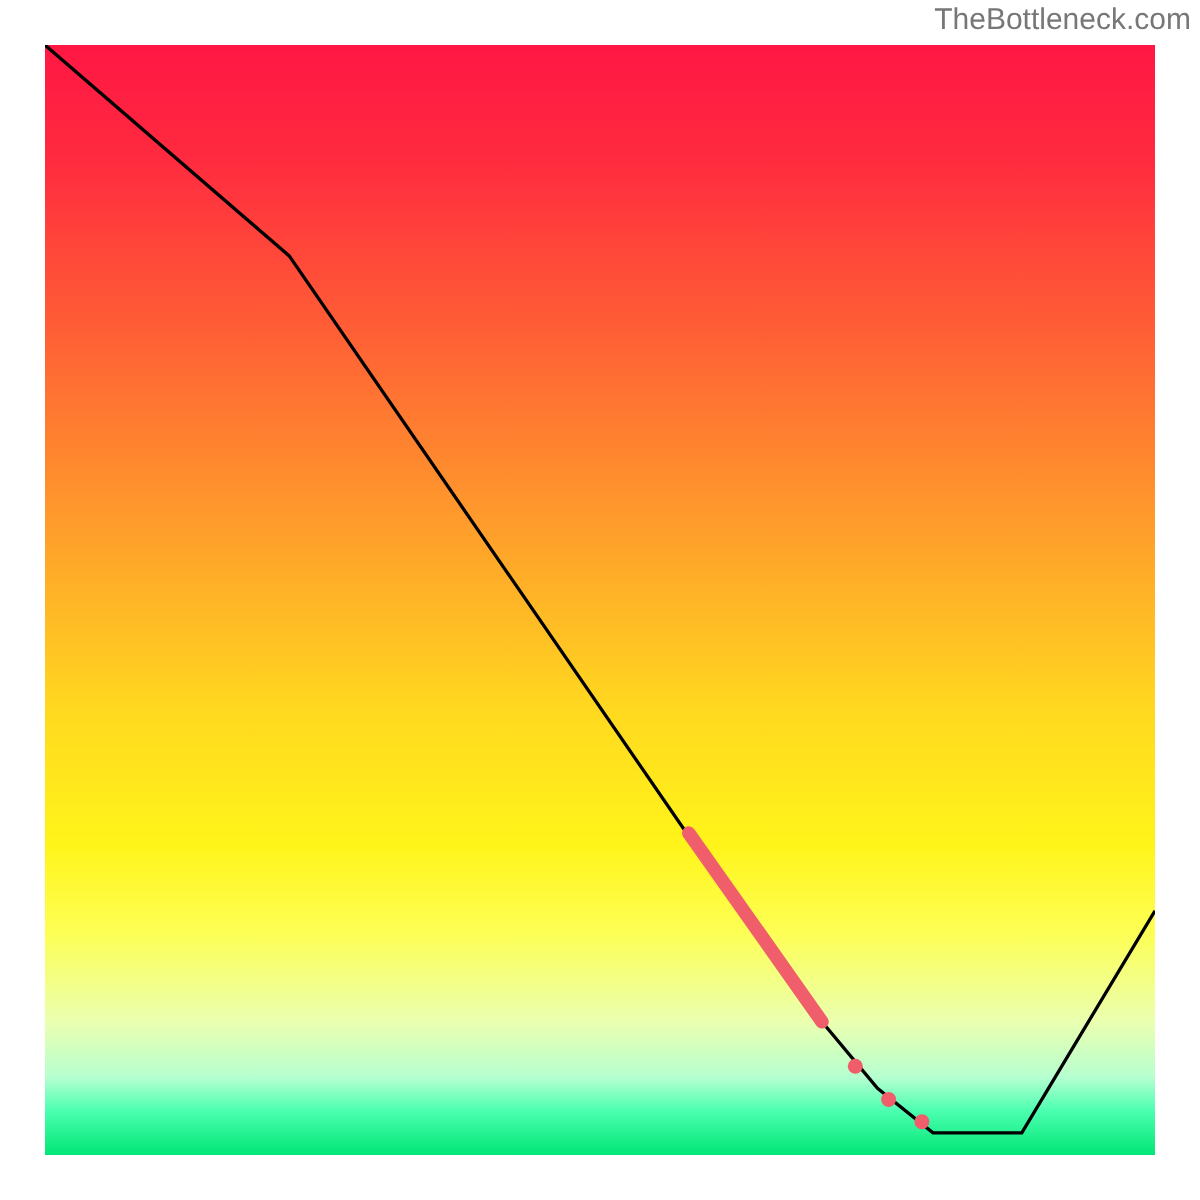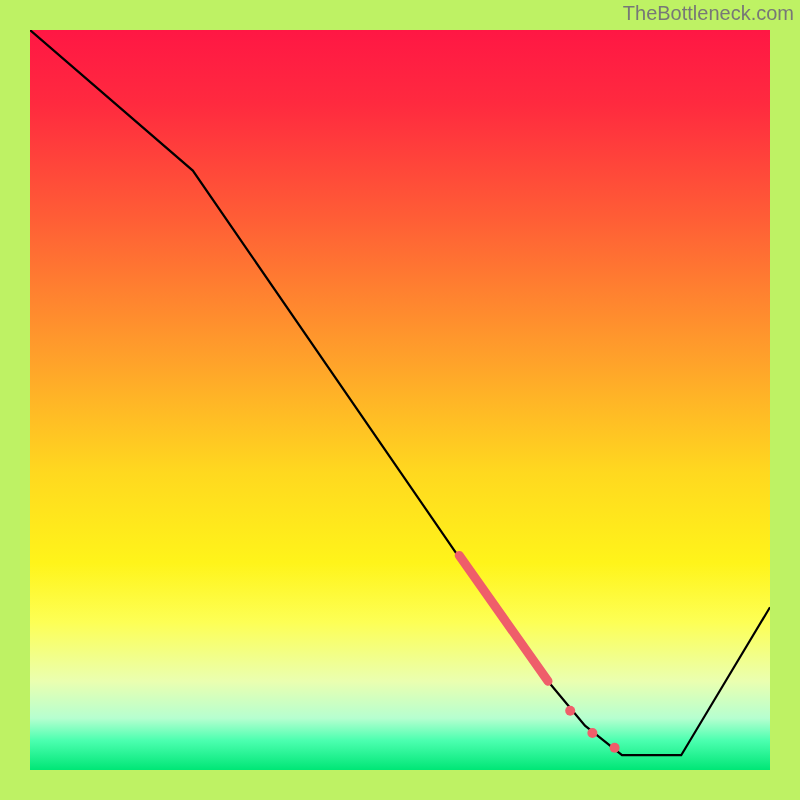--- a/index.html
+++ b/index.html
@@ -8,21 +8,21 @@
     width: 800px;
     height: 800px;
     background: #000;
     overflow: hidden;
     font-family: Arial, Helvetica, sans-serif;
   }
   .outer {
     position: relative;
     width: 800px;
     height: 800px;
-    background: #bef264;
+    background: #ffffff;
   }
   .watermark {
     position: absolute;
     top: 2px;
     right: 6px;
     color: #777;
     font-size: 20px;
     z-index: 5;
   }
   .plot {

